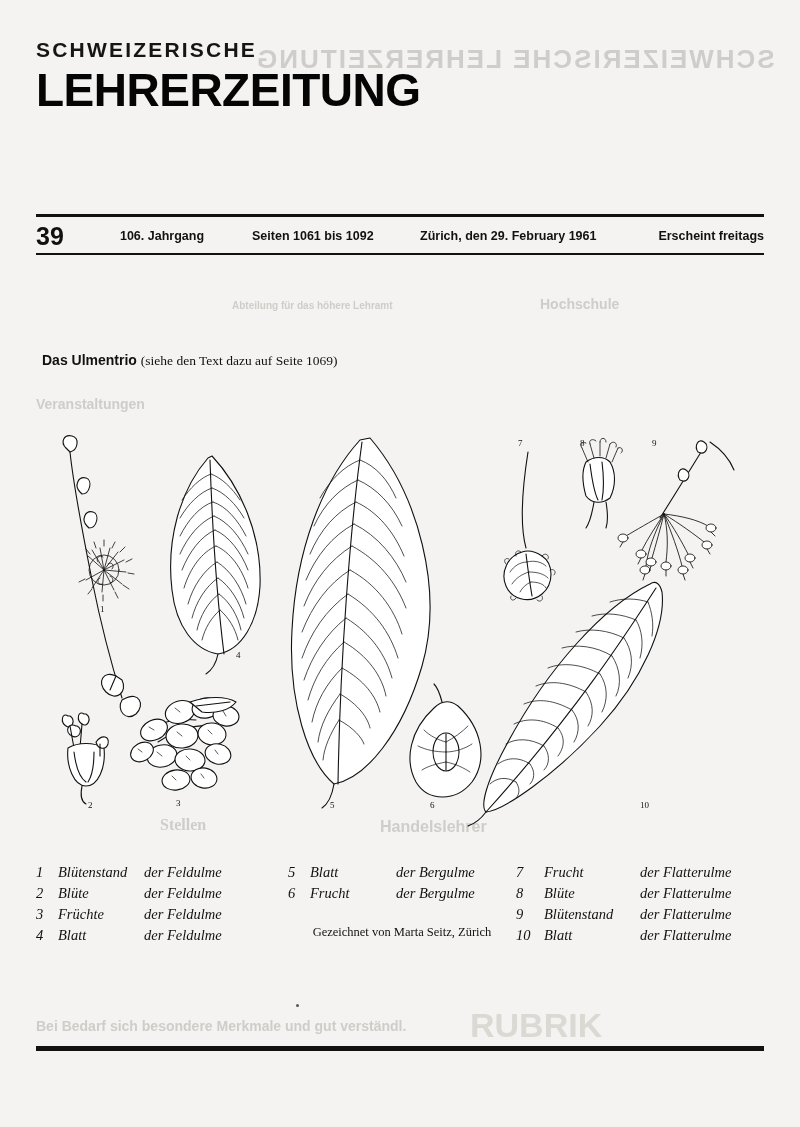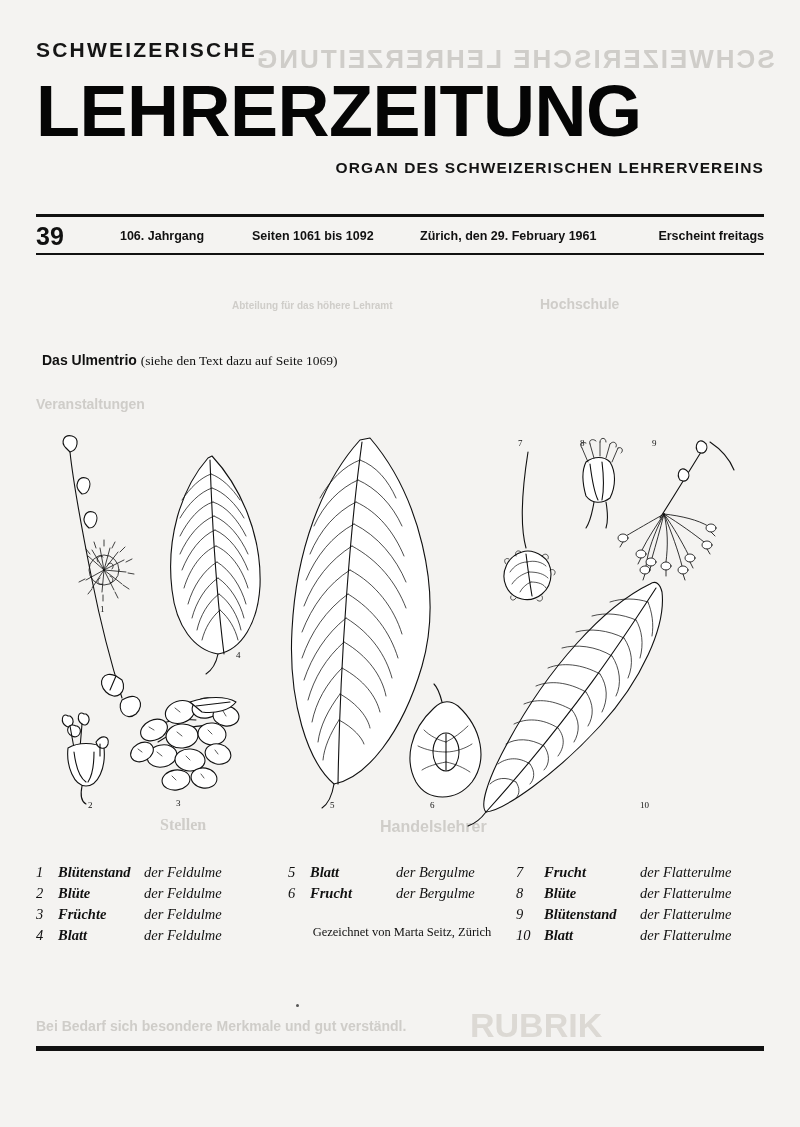--- a/index.html
+++ b/index.html
@@ -38,25 +38,25 @@
     top: 38px;
     right: 36px;
   }
   .mast-top {
     font-size: 21px;
     font-weight: 700;
     letter-spacing: 2.2px;
     color: #151515;
   }
   .mast-main {
-    font-size: 72px;
+    font-size: 46px;
     font-weight: 700;
     letter-spacing: -0.5px;
     line-height: 0.98;
-    margin-top: 14px;
+    margin-top: 6px;
     color: #050505;
   }
   .mast-sub {
     margin-top: 12px;
     text-align: right;
     font-size: 15.5px;
     font-weight: 700;
     letter-spacing: 1.1px;
     color: #131313;
   }
@@ -140,21 +140,20 @@
   }
   .lnum {
     width: 22px;
     font-style: italic;
     text-align: left;
   }
   .c3 .lnum { width: 28px; }
   .lwhat {
     width: 86px;
     font-style: italic;
-    font-weight: bold;
   }
   .c3 .lwhat { width: 96px; }
   .lwhom { font-style: italic; }
   .credit {
     position: absolute;
     left: 0;
     top: 63px;
     width: 228px;
     text-align: center;
     font-family: "Liberation Serif", serif;
@@ -181,21 +180,20 @@
   <div class="bleed" style="left:36px; top:396px; font-size:14px;">Veranstaltungen</div>
   <div class="bleed" style="left:232px; top:300px; font-size:10px;">Abteilung für das höhere Lehramt</div>
   <div class="bleed" style="left:160px; top:816px; font-size:16px;font-family:Liberation Serif, serif;">Stellen</div>
   <div class="bleed" style="left:380px; top:818px; font-size:16px;">Handelslehrer</div>
   <div class="bleed" style="left:36px; top:1018px; font-size:14px;">Bei Bedarf sich besondere Merkmale und gut verständl.</div>
   <div class="bleed" style="left:470px; top:1006px; font-size:34px; color:#dcd9d4;">RUBRIK</div>
 
   <div class="masthead">
     <div class="mast-top">SCHWEIZERISCHE</div>
     <div class="mast-main">LEHRERZEITUNG</div>
-    <div class="mast-sub">ORGAN DES SCHWEIZERISCHEN LEHRERVEREINS</div>
   </div>
 
   <div class="rule top"></div>
 
   <div class="issuebar">
     <div class="num">39</div>
     <div class="jahrgang">106. Jahrgang</div>
     <div class="seiten">Seiten 1061 bis 1092</div>
     <div class="ort">Zürich, den 29. February 1961</div>
     <div class="freitags">Erscheint freitags</div>

